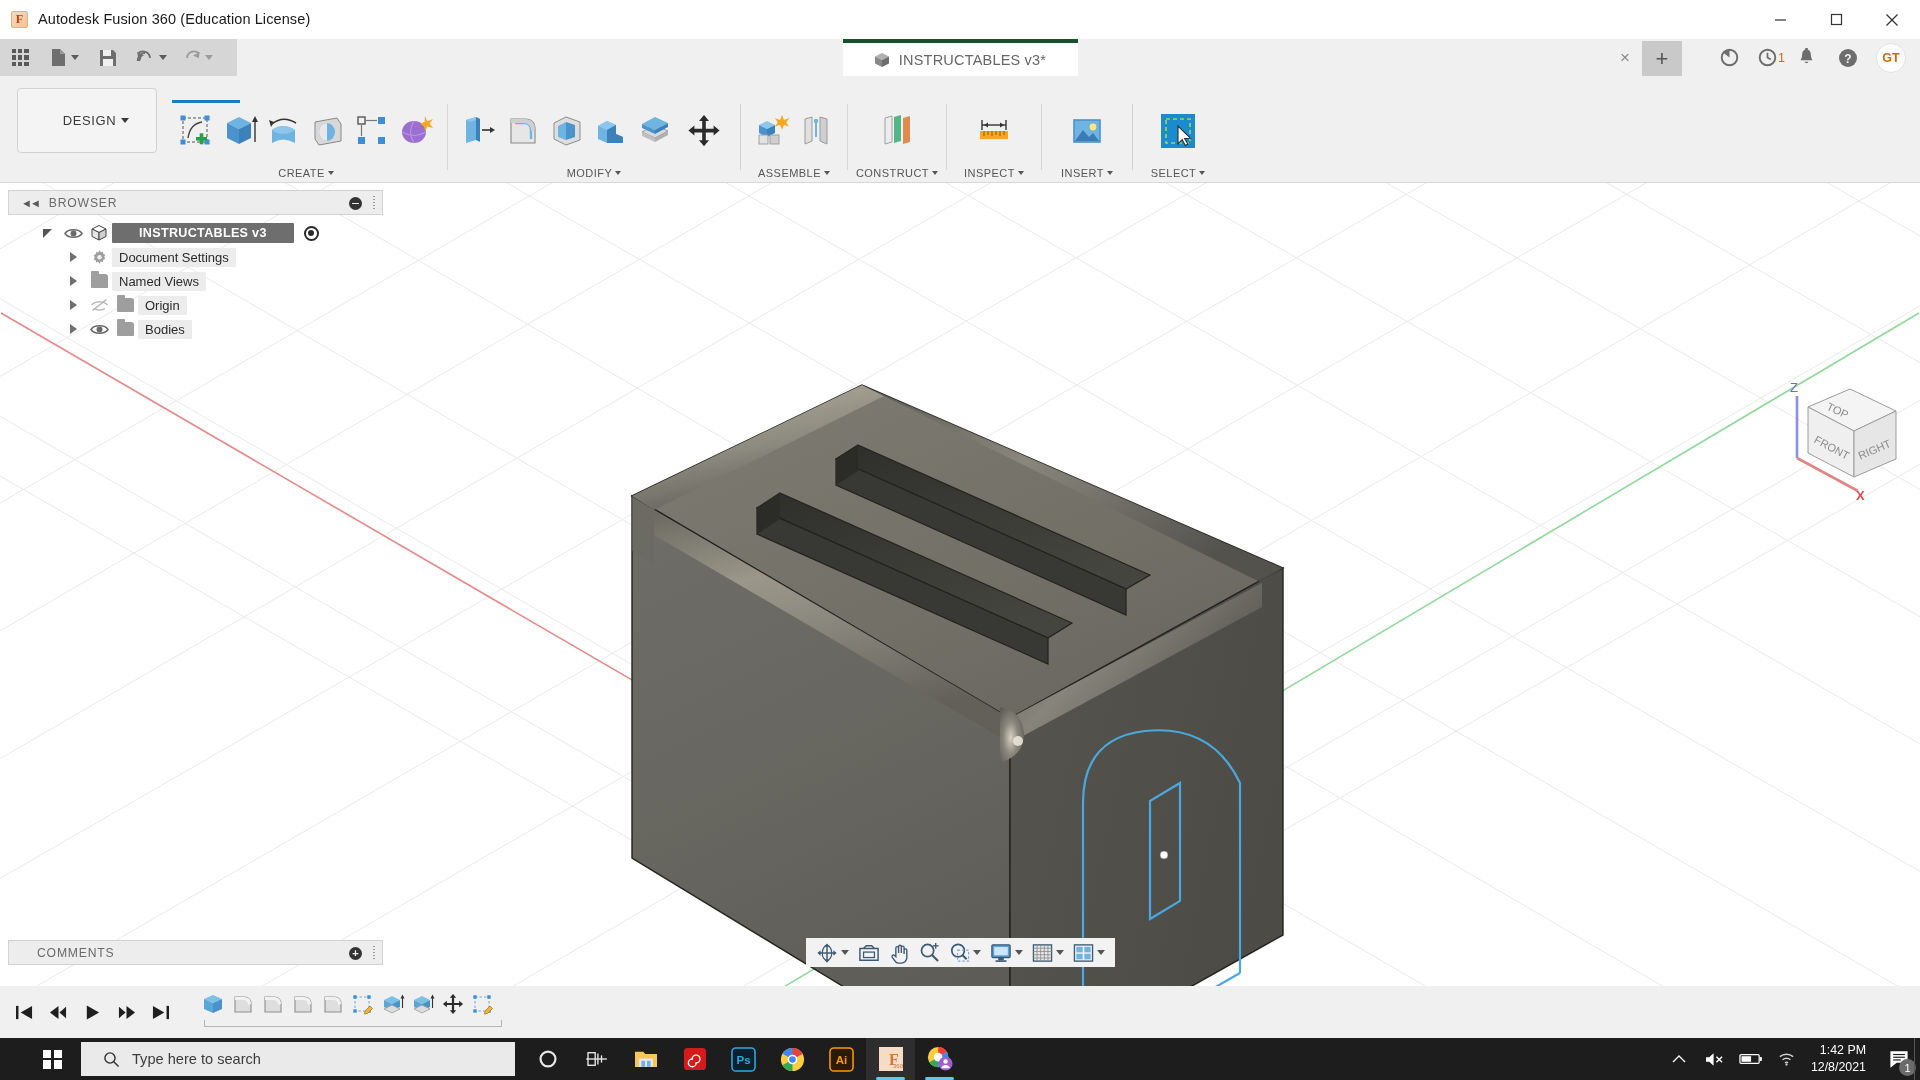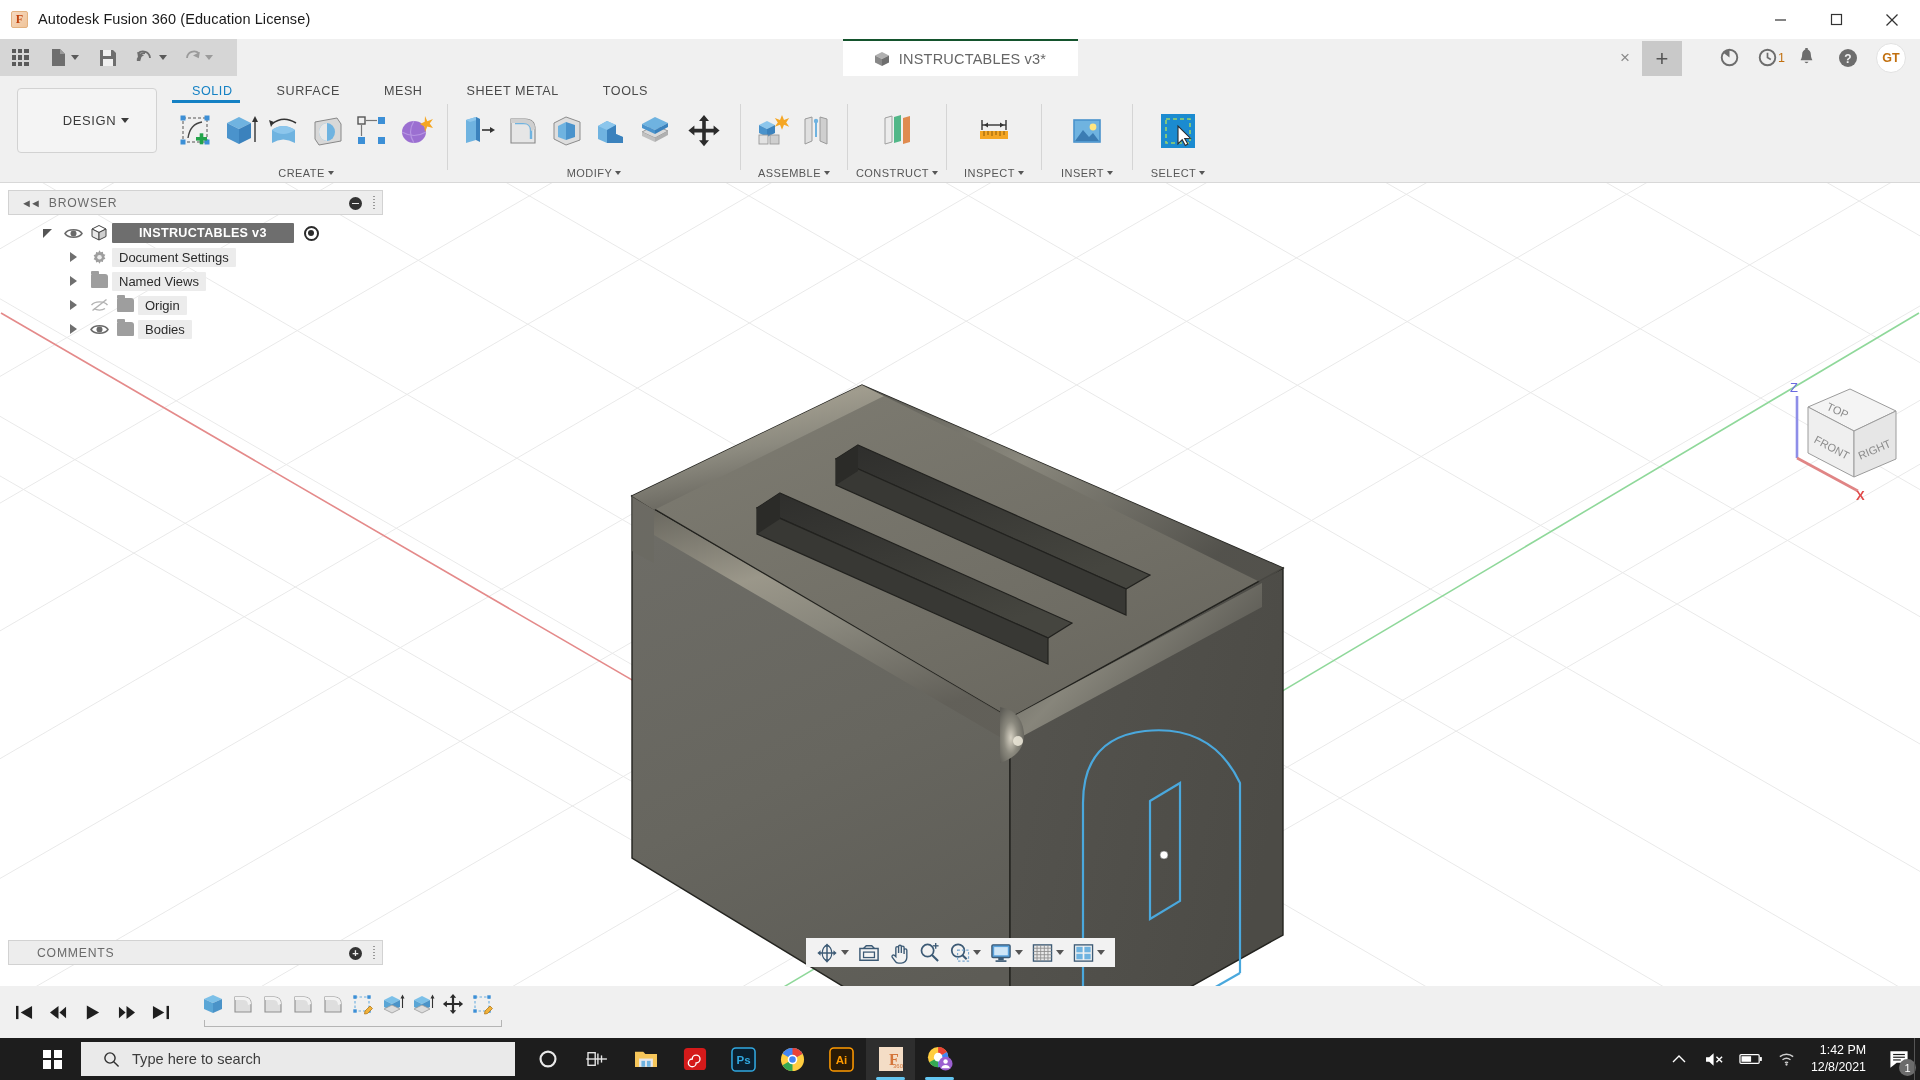--- a/index.html
+++ b/index.html
@@ -45,21 +45,21 @@
   .grid9 i{ background:#5a5a5a; display:block;}
   .caret{ width:0;height:0;border-left:4px solid transparent;border-right:4px solid transparent;
           border-top:5px solid #5a5a5a; margin-left:4px;}
   .tabcenter{
     position:absolute; left:0; right:0; top:0; height:37px;
     display:flex; align-items:flex-end; justify-content:center;
   }
   .doctab{
     height:37px; background:#ffffff; display:flex;align-items:center;
     padding:0 14px 0 14px; gap:9px; min-width:235px; justify-content:center;
-    border-top:2px solid #14532d;
+    border-top:4px solid #14532d;
   }
   .cube-ico{ width:16px;height:16px;display:block;}
   .doctab-label{ font-size:14.5px; color:#666; letter-spacing:0.2px;}
   .tabclose{ position:absolute; left:1608px; top:0; width:34px;height:37px;
      display:flex;align-items:center;justify-content:center; color:#8a8a8a; font-size:17px;}
   .tabplus{ position:absolute; left:1642px; top:2px; width:40px;height:35px;background:#c9c9c9;
      display:flex;align-items:center;justify-content:center;color:#555;font-size:22px;font-weight:300;}
   .qat-right{ position:absolute; right:8px; top:0; height:37px; display:flex;align-items:center; gap:0px;}
   .qr-btn{ width:42px;height:37px;display:flex;align-items:center;justify-content:center;color:#6d6d6d;}
   .qr-badge{ font-size:12.5px;color:#c2700f;margin-left:-6px;}
@@ -311,27 +311,20 @@
       <div class="avatar">GT</div>
     </div>
   </div>
 
   <div class="ribbon">
     <div class="design-box">
       <span class="design-label">DESIGN</span>
       <div class="caret" style="border-top-color:#3a3a3a;margin-left:0"></div>
     </div>
 
-    <div class="tabs">
-      <div class="rtab active">SOLID</div>
-      <div class="rtab">SURFACE</div>
-      <div class="rtab">MESH</div>
-      <div class="rtab">SHEET METAL</div>
-      <div class="rtab">TOOLS</div>
-    </div>
     <div class="solid-underline"></div>
 
     <div class="panels">
 
       <div class="panel">
         <div class="panel-icons">
           <div class="tool">
             <svg width="40" height="40" viewBox="0 0 40 40">
               <rect x="7" y="7" width="24" height="24" fill="none" stroke="#555" stroke-width="1" stroke-dasharray="3 2"></rect>
               <rect x="4.5" y="4.5" width="5" height="5" fill="#3c8fd6"></rect>

